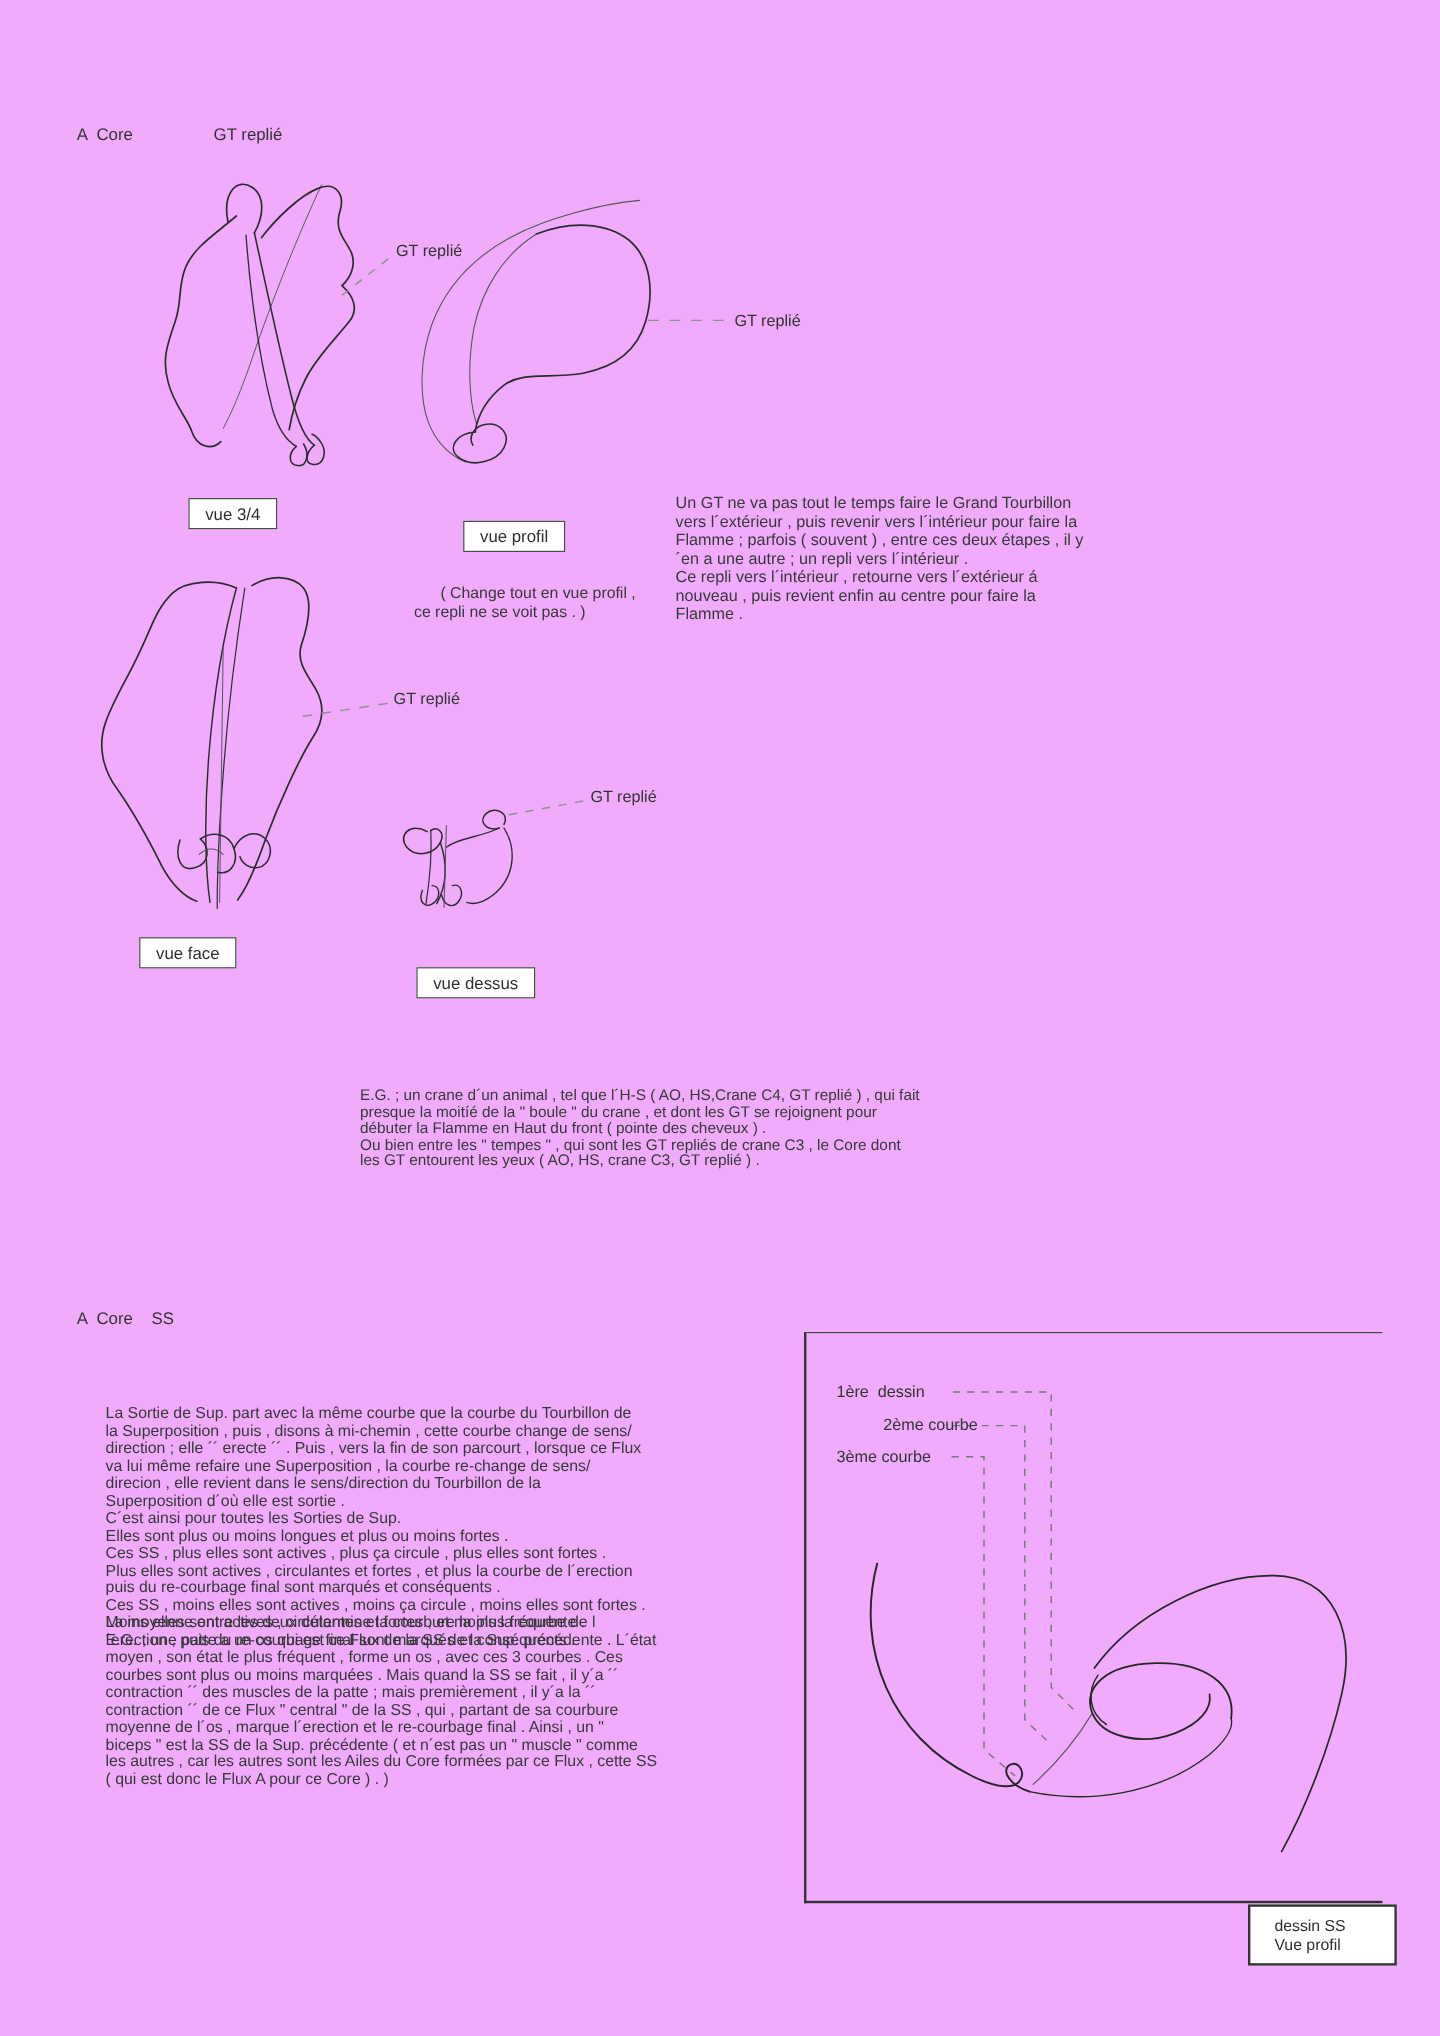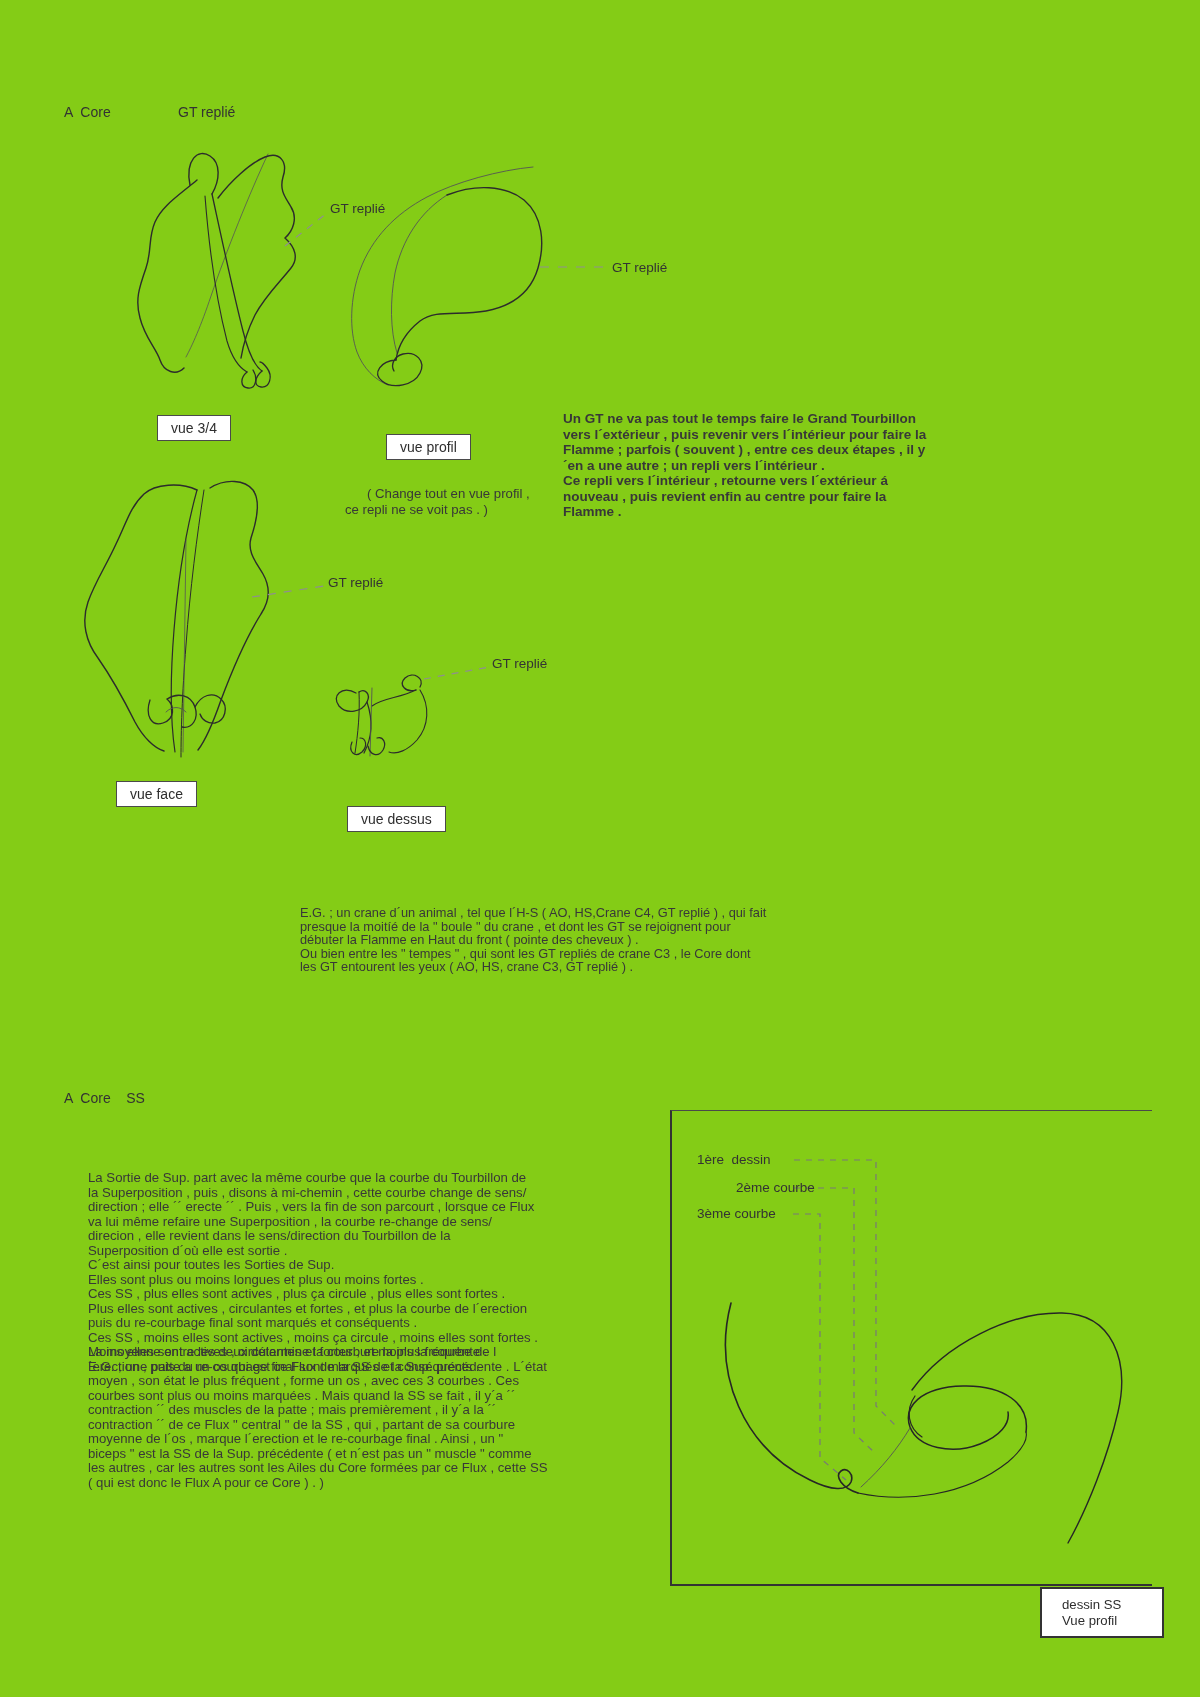--- a/index.html
+++ b/index.html
@@ -1,35 +1,35 @@
 <!DOCTYPE html>
 <html><head>
 <meta charset="utf-8">
 <style>
   html,body{margin:0;padding:0;background:#ffffff;}
   #page{
     position:relative;
     width:1200px;height:1697px;
-    background:#84cc16;
+    background:#f0abfc;
     font-family:"Liberation Sans", sans-serif;
     color:#383838;
     overflow:hidden;
   }
   .abs{position:absolute;}
   .heading{font-size:14px;white-space:pre;color:#333;}
   .gt-label{font-size:13.5px;color:#333;white-space:pre;}
   .view-box{
     display:inline-block;
     border:1px solid #4a4a4a;
     padding:4px 13px;
     font-size:14px;color:#2e2e2e;
     background:#fff;white-space:pre;
   }
   .para{white-space:pre-line;}
-  .para-gt{font-size:13.5px;line-height:15.5px;width:370px;font-weight:bold;}
+  .para-gt{font-size:13.5px;line-height:15.5px;width:370px;}
   .para-eg{font-size:12.8px;line-height:13.6px;width:560px;}
   .para-col{font-size:13.2px;line-height:14.5px;width:500px;}
   .note-line{font-size:13.2px;line-height:15px;color:#383838;}
   .curve-label{font-size:13.5px;color:#333;white-space:pre;}
   #ss-frame{
     border-top:1px solid #4a4a4a;
     border-left:2px solid #333;
     border-bottom:2px solid #333;
   }
   #caption-box{

